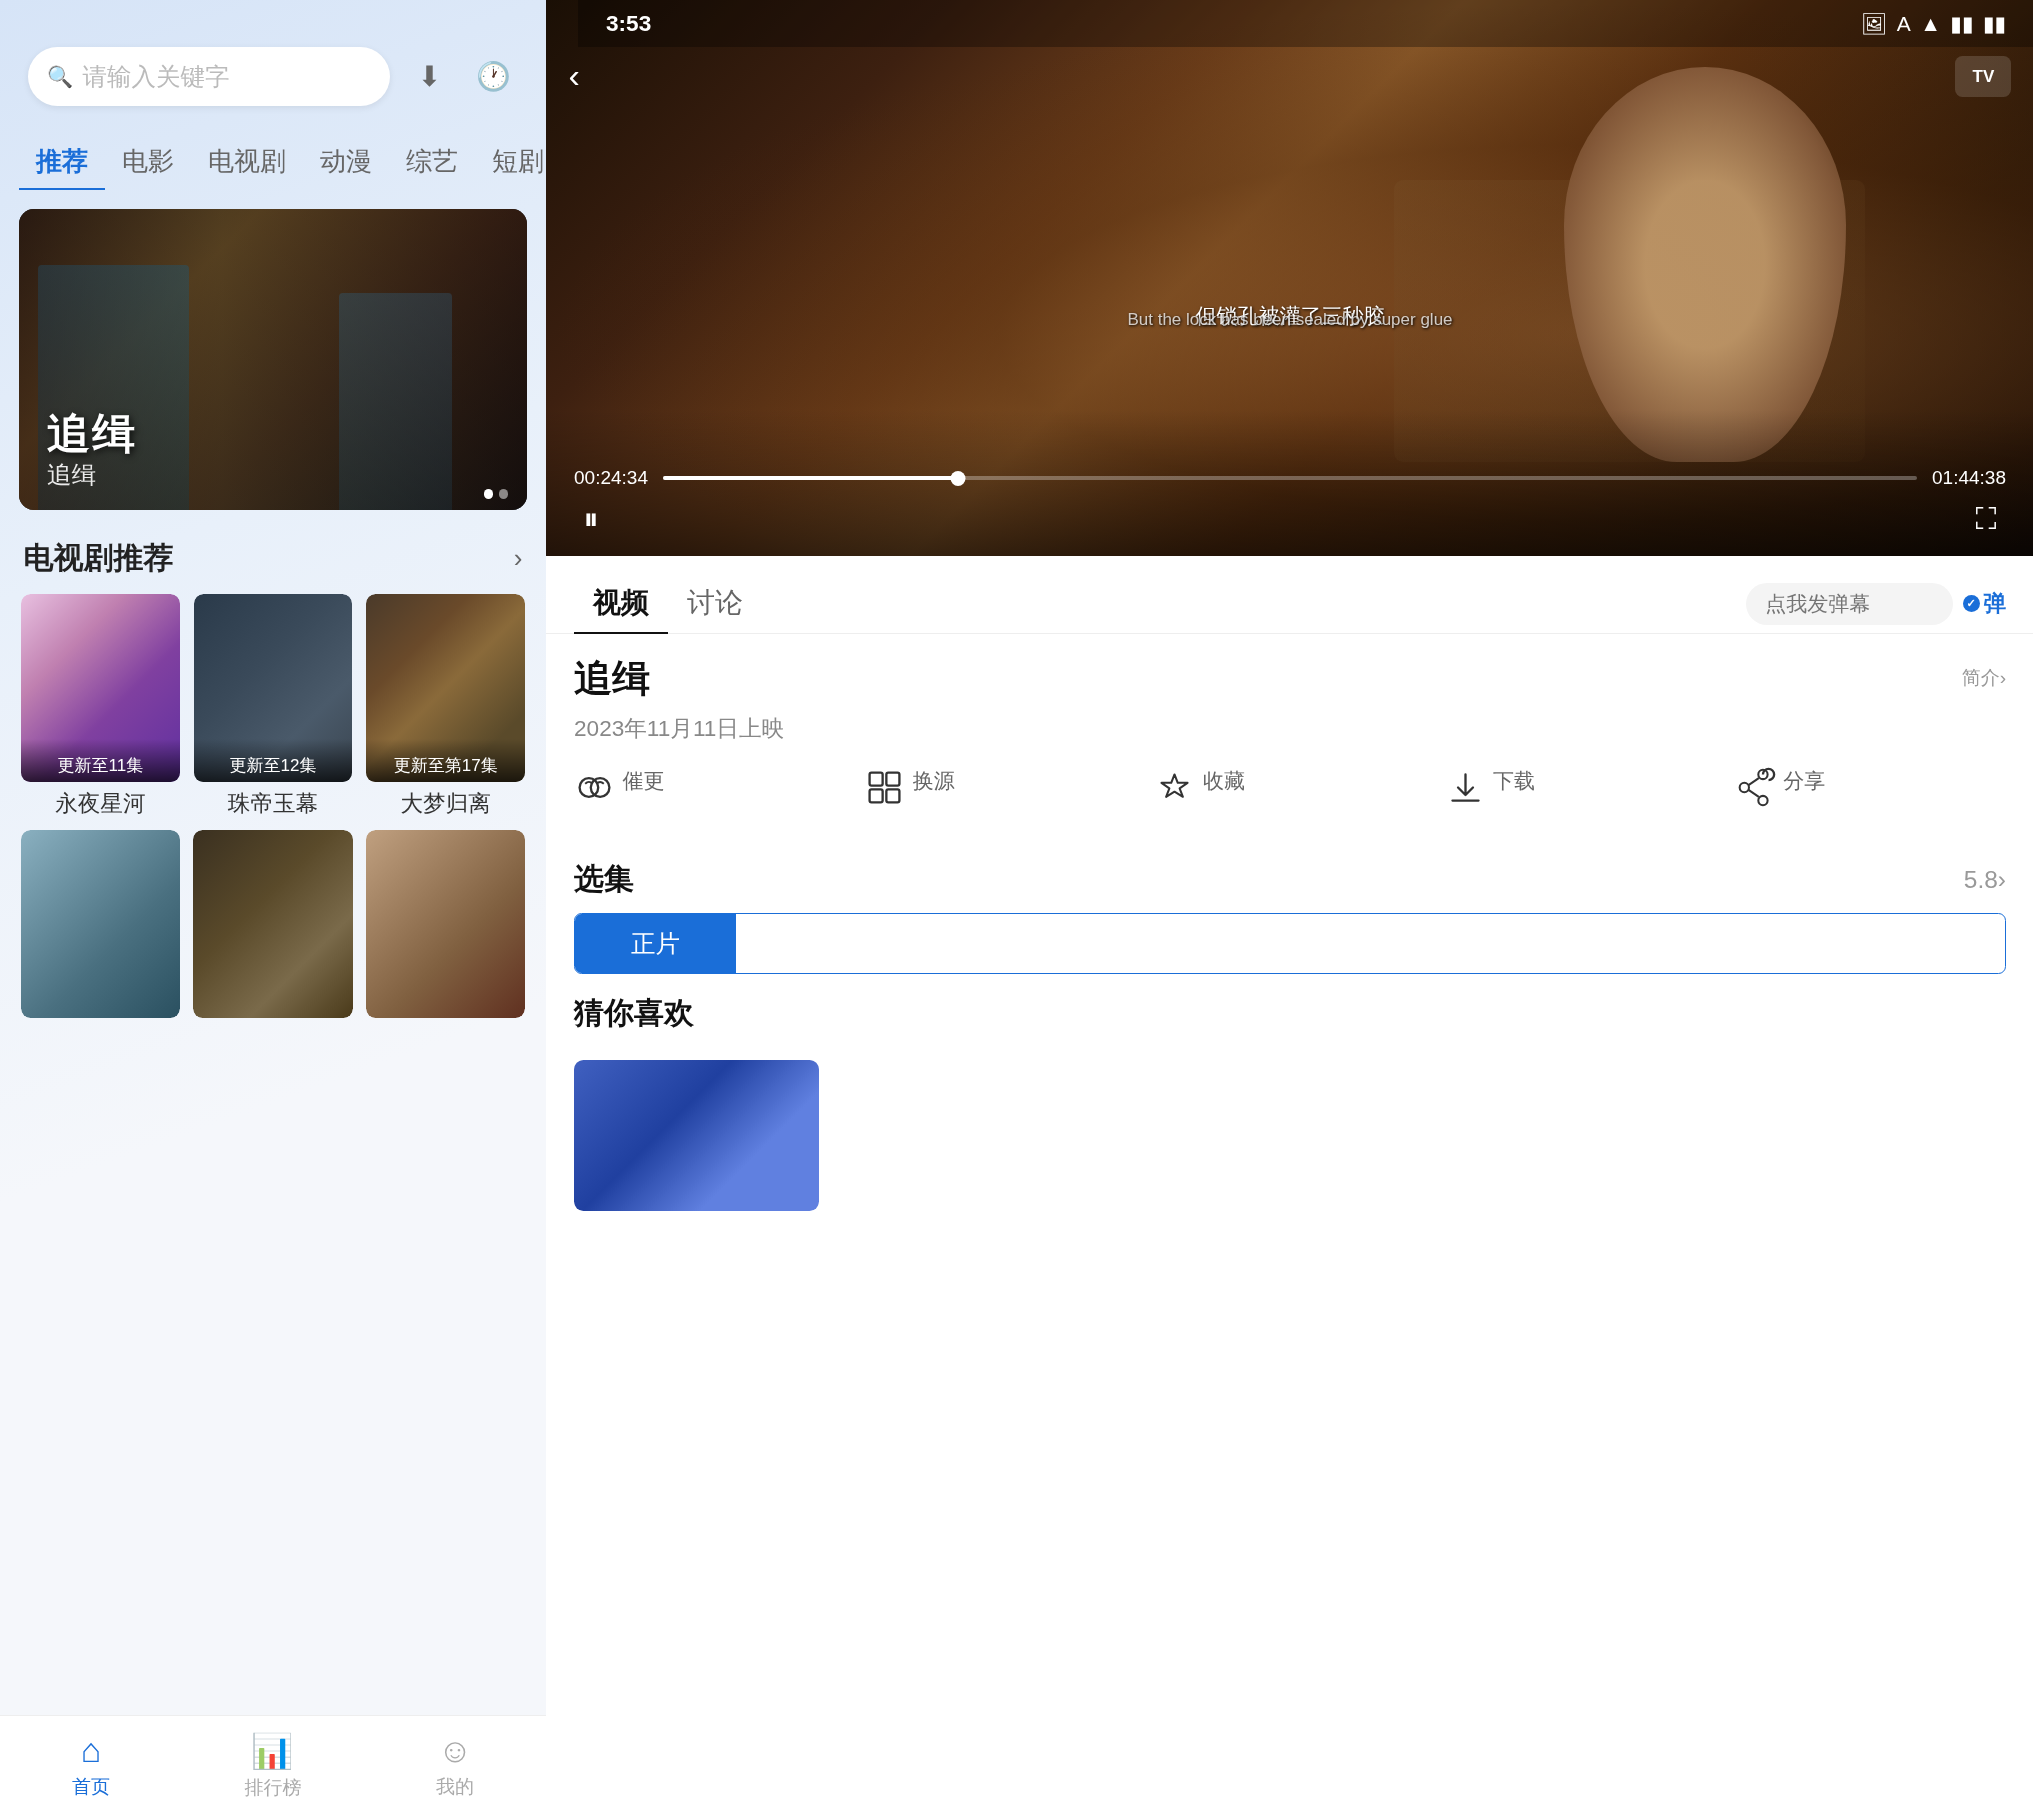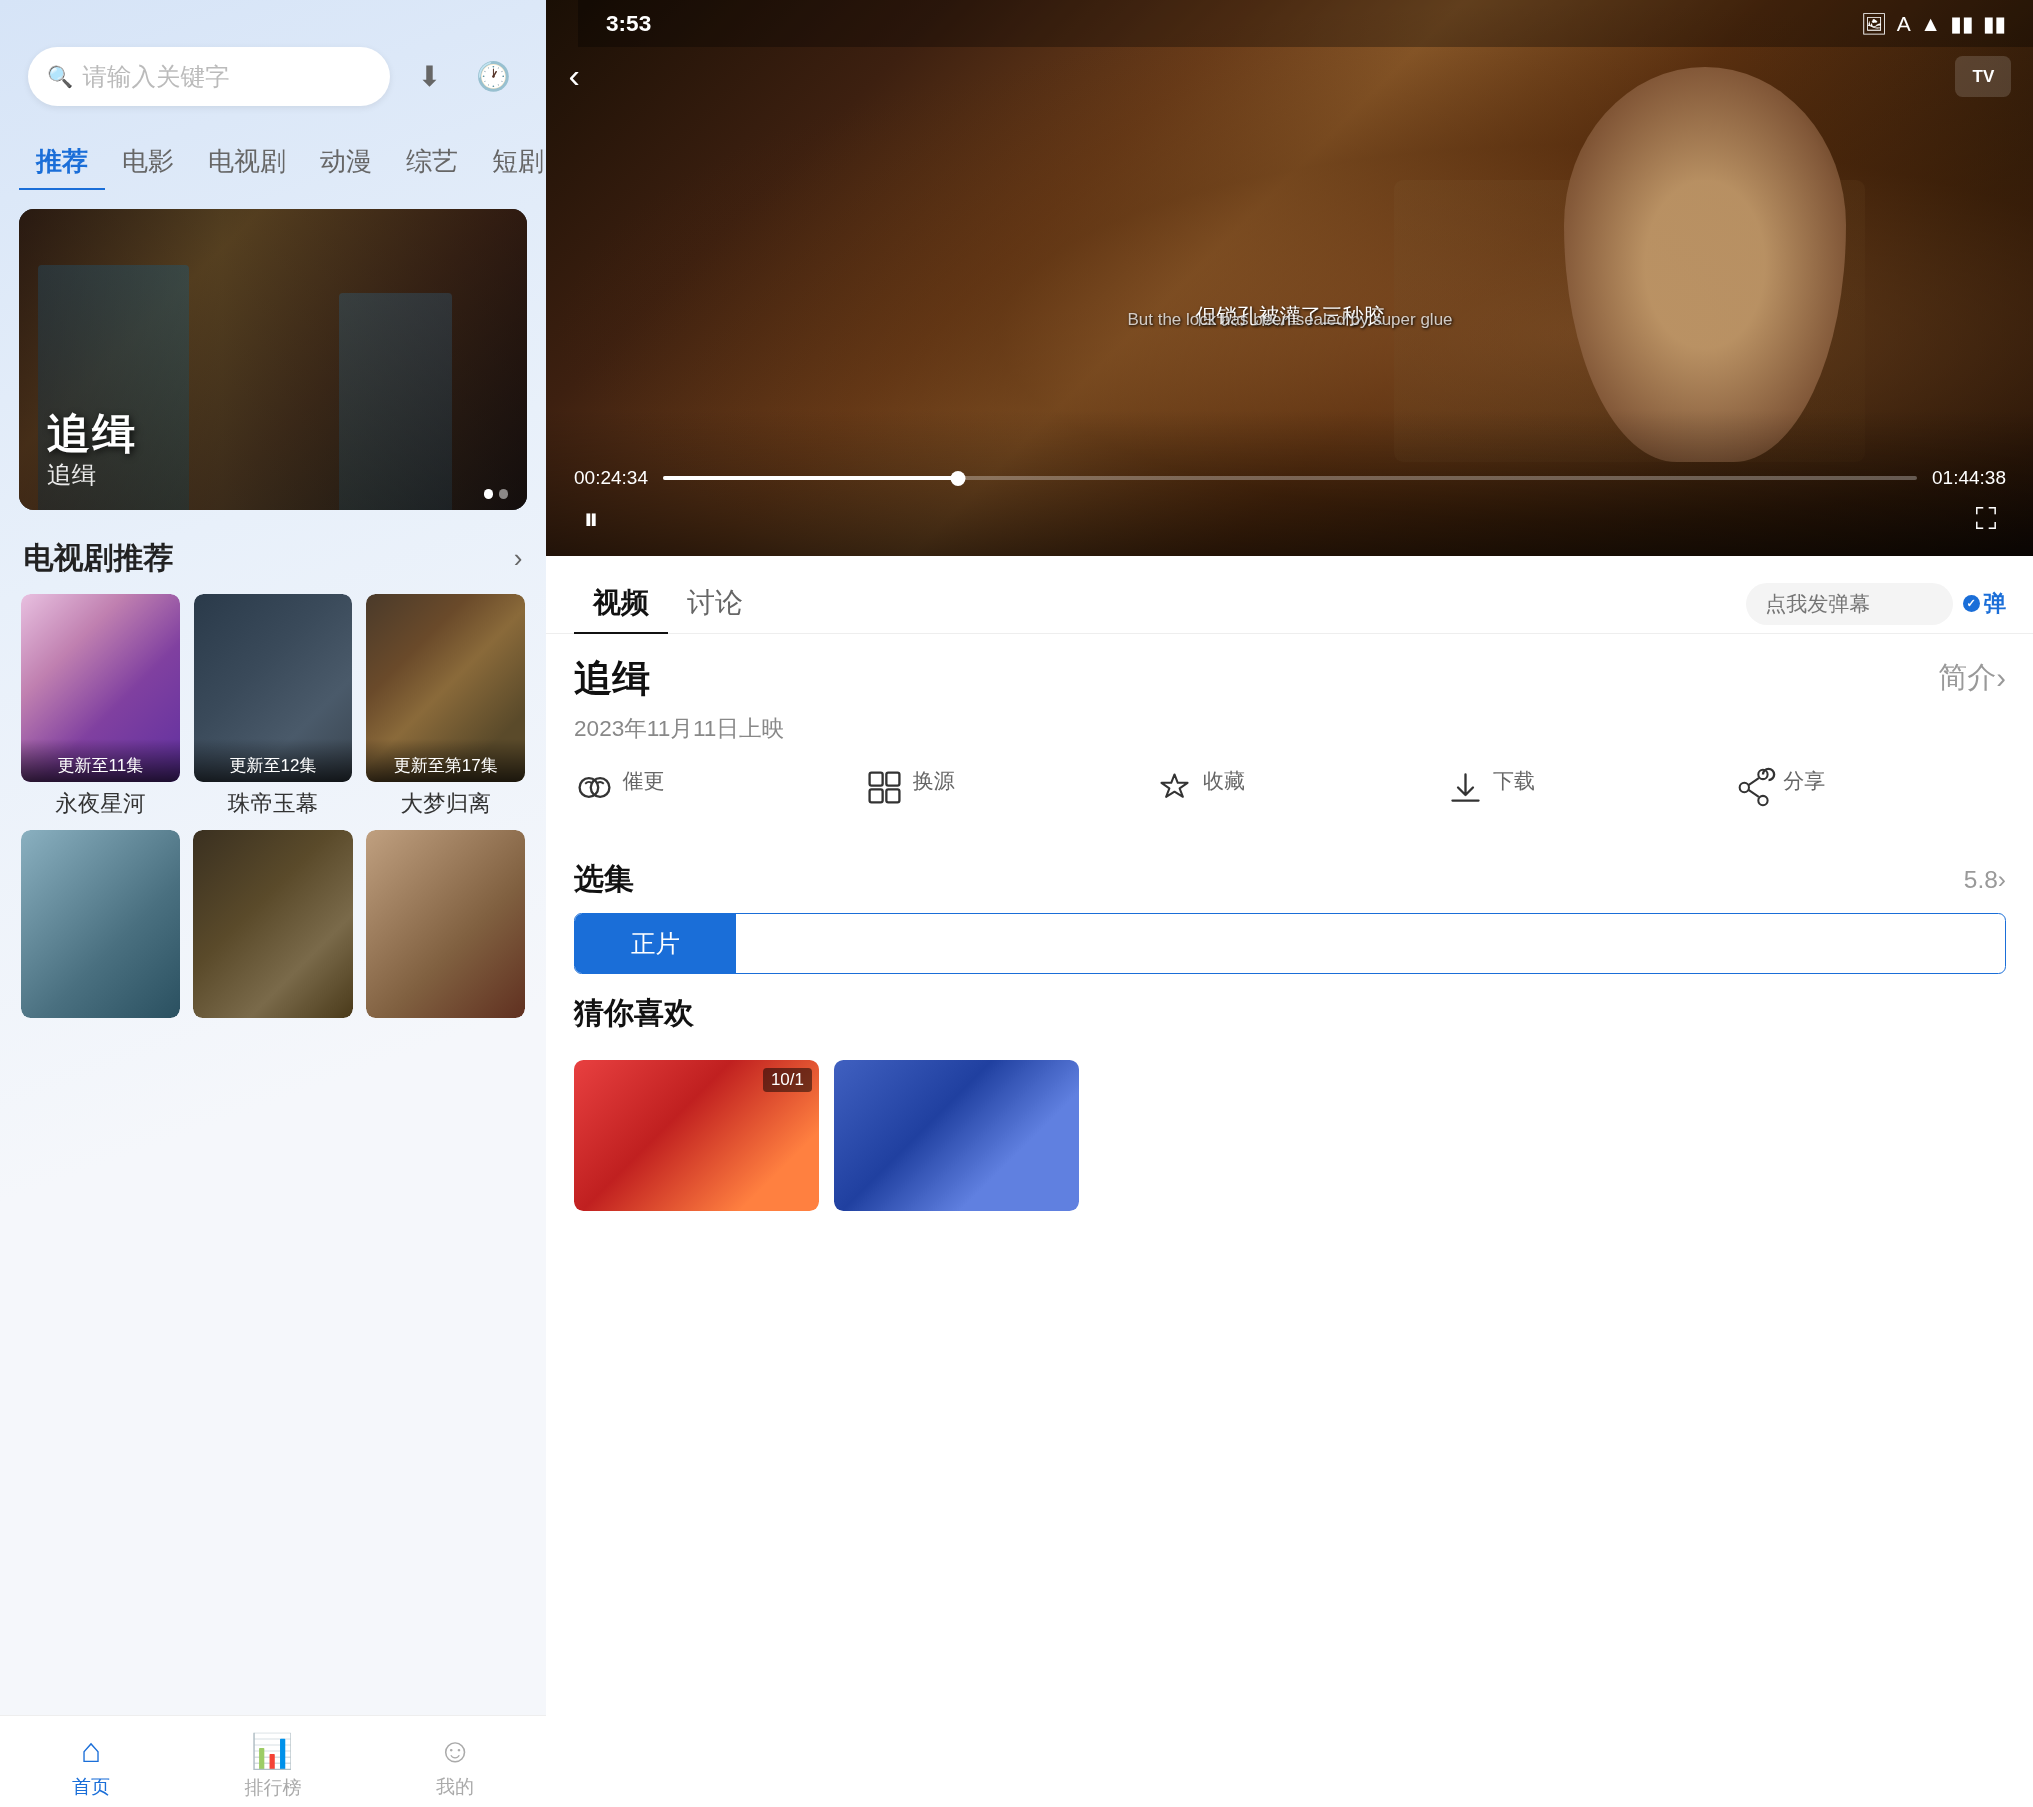--- a/index.html
+++ b/index.html
@@ -454,21 +454,21 @@
       align-items: center;
       justify-content: space-between;
       margin-bottom: 9.4px;
     }
     .video-main-title {
       font-size: 38px;
       font-weight: 700;
       color: #111;
     }
     .video-intro-link {
-      font-size: 29px;
+      font-size: 19px;
       color: #999;
       display: flex;
       align-items: center;
       cursor: pointer;
     }
     .video-date {
       font-size: 22.6px;
       color: #888;
       margin-bottom: 22.6px;
     }
@@ -831,25 +831,20 @@
       </div>
       <div class="episode-tabs">
         <div class="episode-tab active">正片</div>
       </div>
     </div>
 
     <div class="recommend-section">
       <div class="recommend-title">猜你喜欢</div>
       <div class="recommend-grid">
         <div class="recommend-card">
-          <div class="recommend-thumb thumb-rec1" style="position:relative;">
-            <div style="position:absolute;top:7.5px;right:7.5px;background:rgba(0,0,0,0.5);color:white;font-size:17px;padding:1.9px 7.5px;border-radius:3.8px;">10/1</div>
-          </div>
-        </div>
-        <div class="recommend-card">
           <div class="recommend-thumb thumb-rec2"></div>
         </div>
       </div>
     </div>
 
   </div>
 </div>
 
 
 </body></html>

